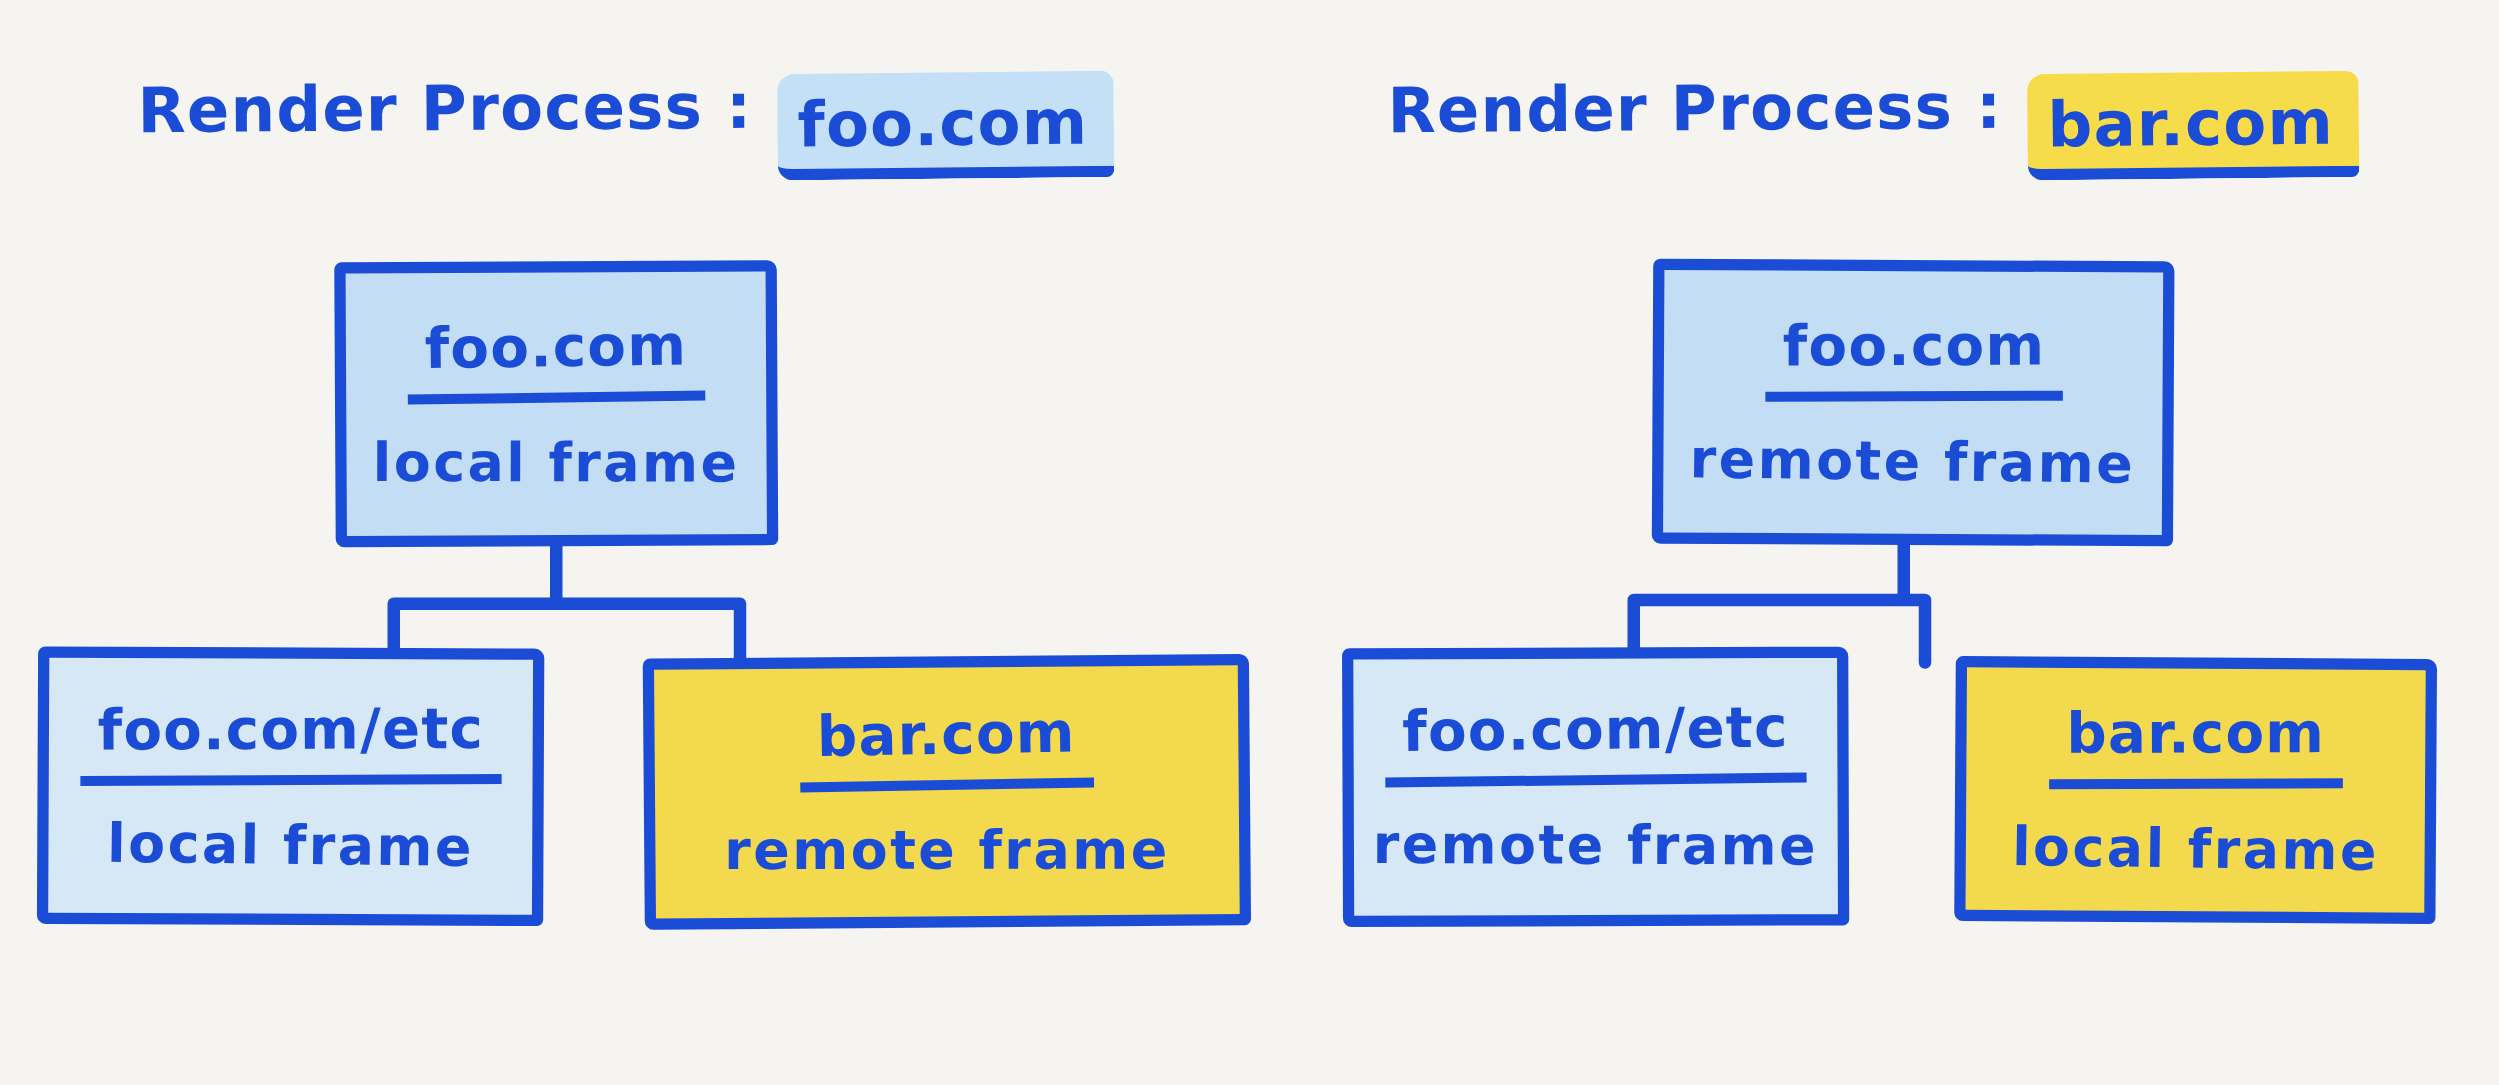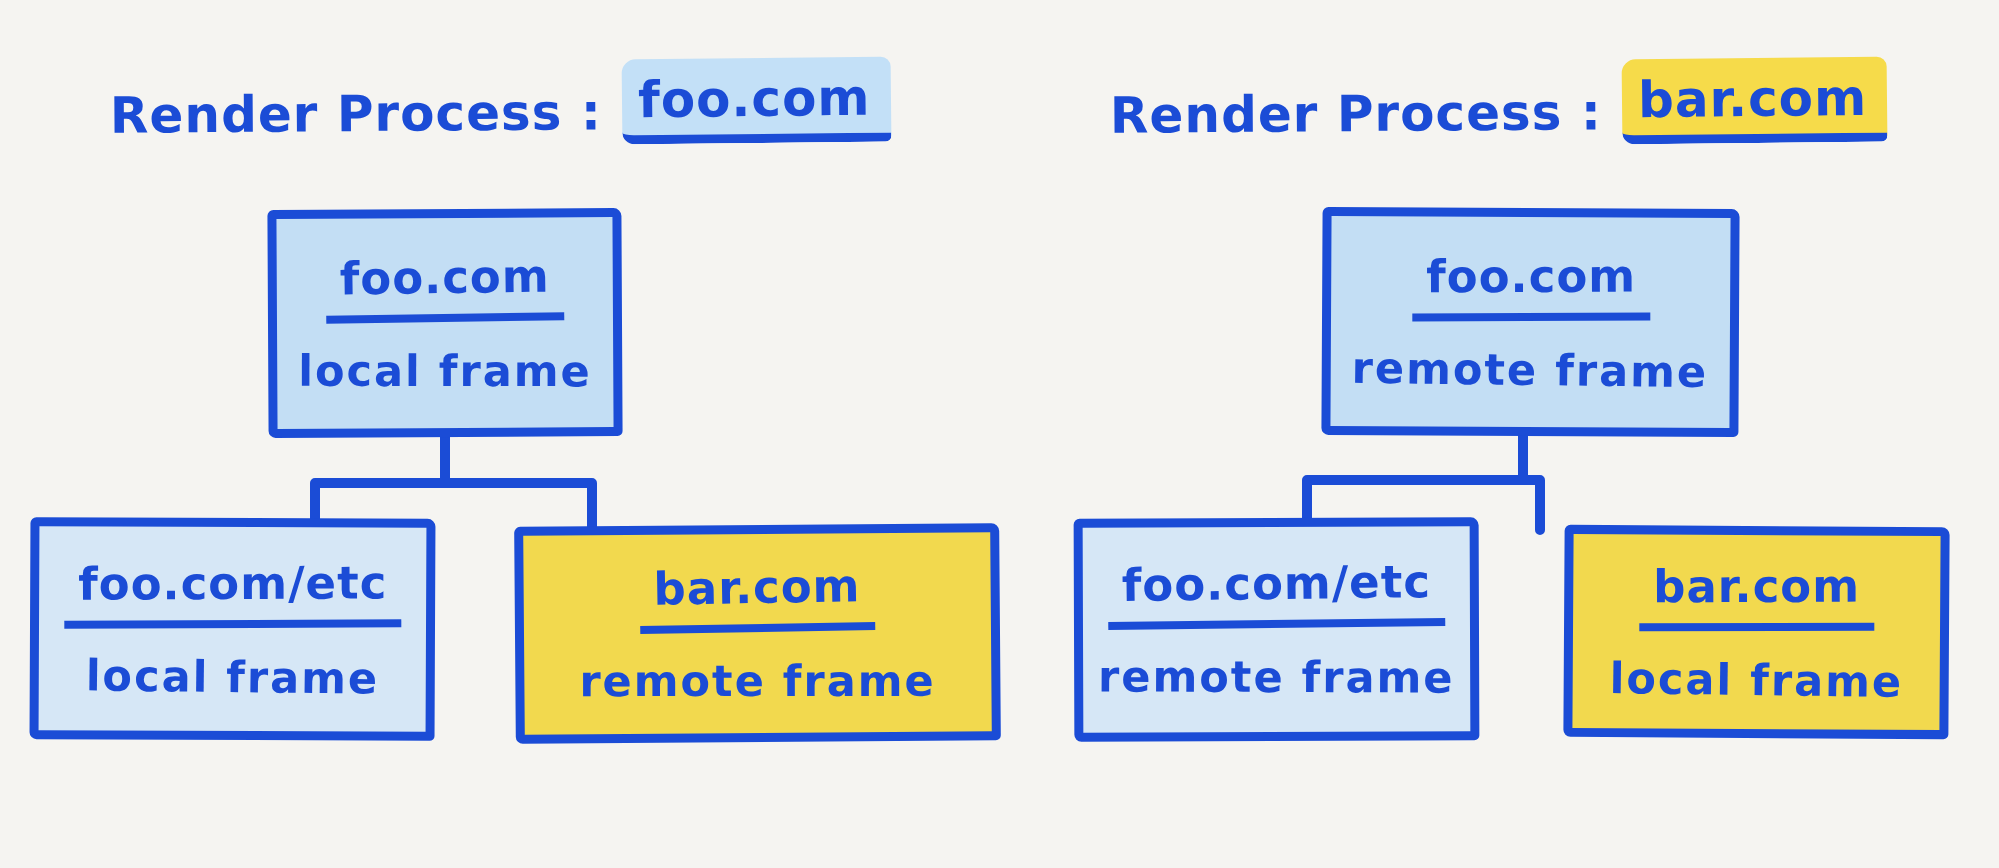--- a/index.html
+++ b/index.html
@@ -10,21 +10,21 @@
   body{background:var(--bg); font-family:"DejaVu Sans","Liberation Sans",sans-serif;}
   .canvas{
     position:relative; width:1999px; height:868px; background:var(--bg);
     overflow:hidden; color:var(--ink);
   }
   .connector{position:absolute; inset:0; width:1999px; height:868px;}
   .connector path{stroke:var(--ink); stroke-width:10; fill:none;
     stroke-linecap:round; stroke-linejoin:round;}
   .title{
     position:absolute; top:58px; width:1000px; display:flex;
-    justify-content:center; align-items:flex-end; gap:20px;
+    justify-content:center; align-items:flex-start; gap:20px;
     font-size:50px; font-weight:bold; letter-spacing:1px; white-space:nowrap;
   }
   .title-prefix{transform:rotate(-0.4deg);}
   .title-domain{
     display:inline-block; padding:12px 20px 6px 16px;
     border-bottom:9px solid var(--ink);
     border-radius:14px 10px 6px 12px; transform:rotate(-0.6deg);
   }
   .box{
     position:absolute; border:9px solid var(--ink);

